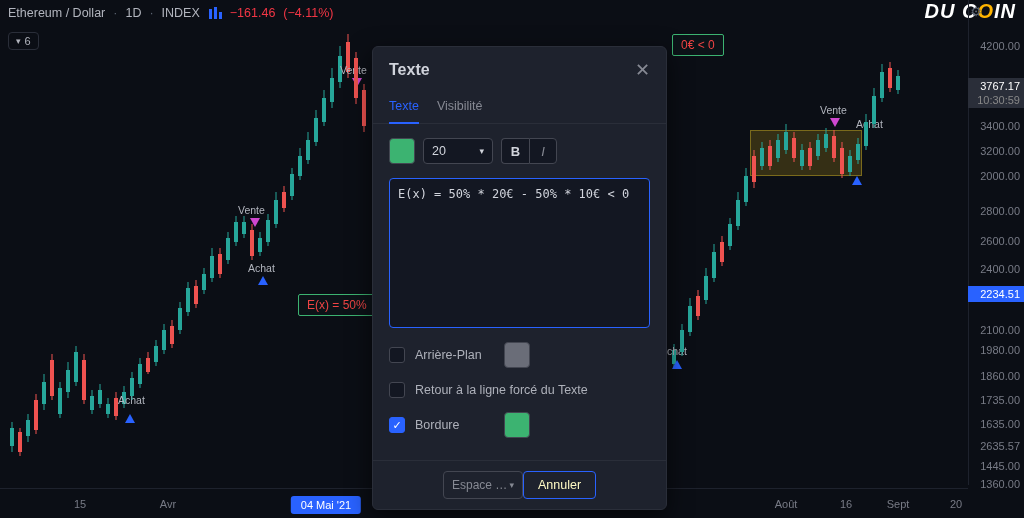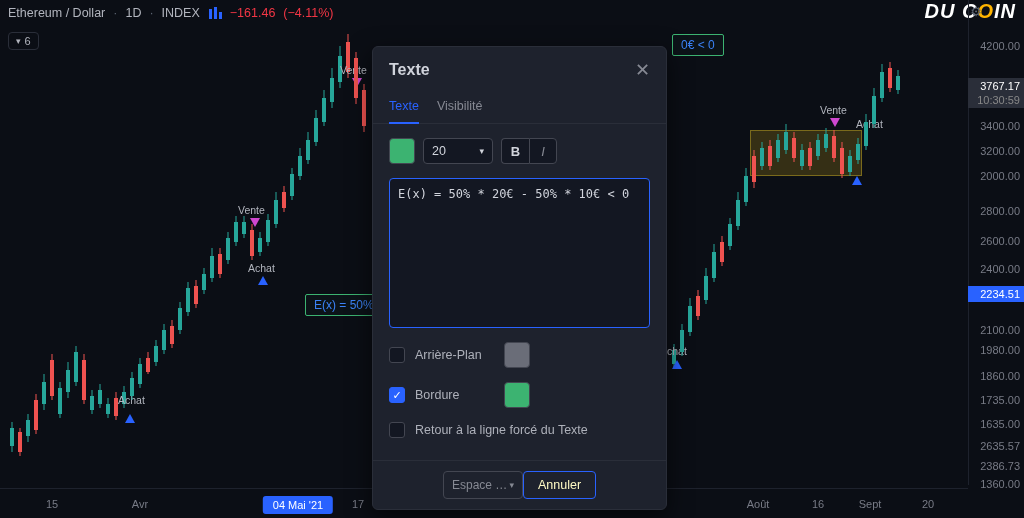--- a/index.html
+++ b/index.html
@@ -24,31 +24,31 @@
   .yaxis { position: absolute; right: 0; top: 0; width: 56px; height: 485px; border-left: 1px solid #1e222d; }
   .ytick { position: absolute; right: 4px; font-size: 11px; color: #787b86; }
   .ylab { position: absolute; right: 0; width: 56px; font-size: 11px; text-align: right; padding: 2px 4px; }
   .ylab.price { background: #2a2e39; color: #fff; }
   .ylab.time  { background: #2a2e39; color: #888; margin-top: 14px; }
   .ylab.blue  { background: #2962ff; color: #fff; }
   .yset { position: absolute; right: 42px; top: 4px; color: #5c6472; font-size: 13px; }
 
   
   .xaxis { position: absolute; left: 0; bottom: 0; width: 968px; height: 30px; border-top: 1px solid #1e222d; font-size: 11px; color: #787b86; }
-  .xtick { position: absolute; bottom: 8px; transform: translateX(-50%); }
+  .xtick { position: absolute; bottom: 8px; transform: translateX(-50%); margin-left: 28px; }
   .xtick.hl { background: #2962ff; color: #fff; padding: 3px 10px; border-radius: 3px; bottom: 4px; }
 
   
   .chart-area { position: absolute; left: 0; top: 0; width: 968px; height: 488px; }
   .annot { position: absolute; font-size: 10.5px; color: #b2b5be; white-space: nowrap; }
   .sell-arrow, .buy-arrow { width: 0; height: 0; border-left: 5px solid transparent; border-right: 5px solid transparent; position: absolute; }
   .sell-arrow { border-top: 9px solid #d047d0; }
   .buy-arrow  { border-bottom: 9px solid #2962ff; }
 
-  .box-green { position: absolute; border: 1px solid #3cb371; background: rgba(60,179,113,0.03); border-radius: 2px; font-size: 12px; color: #3b82f6; padding: 3px 8px; }
+  .box-green { position: absolute; border: 1px solid #3cb371; background: rgba(60,179,113,0.03); border-radius: 2px; font-size: 12px; color: #ef4444; padding: 3px 8px; }
   .zone { position: absolute; background: rgba(133,110,22,0.35); border: 1px solid #7a6a1c; }
 
   
   .candle { position: absolute; width: 4px; }
   .candle .wick { position: absolute; left: 50%; width: 1px; background: inherit; transform: translateX(-50%); }
   .candle.up { background: #26a69a; }
   .candle.dn { background: #ef5350; }
 
   
   .modal { position: absolute; left: 372px; top: 46px; width: 295px; height: 464px; background: #1e222d; border: 1px solid #2a2e39; border-radius: 6px; box-shadow: 0 8px 24px rgba(0,0,0,0.6); display: flex; flex-direction: column; }
@@ -363,21 +363,21 @@
     <div class="candle up" style="left:880px; top:72px; height:26px;">
         <div class="wick" style="top:-8px;height:38px;background:#26a69a"></div>
       </div>
     <div class="candle dn" style="left:888px; top:68px; height:20px;">
         <div class="wick" style="top:-6px;height:30px;background:#ef5350"></div>
       </div>
     <div class="candle up" style="left:896px; top:76px; height:14px;">
         <div class="wick" style="top:-6px;height:24px;background:#26a69a"></div>
       </div>
 
-    <div class="box-green" style="left:305px; top:294px;">E(x) = 50%</div>
+    <div class="box-green" style="left:298px; top:294px;">E(x) = 50%</div>
 
     <div class="box-green" style="left:672px; top:34px;">0€ &lt; 0</div>
 
   </div>
 
   <div class="yaxis">
     <div class="yset">⚙</div>
     <div class="ytick" style="top:40px">4200.00</div>
     <div class="ylab price" style="top:78px">3767.17</div>
     <div class="ylab time" style="top:78px">10:30:59</div>
@@ -387,21 +387,21 @@
     <div class="ytick" style="top:205px">2800.00</div>
     <div class="ytick" style="top:235px">2600.00</div>
     <div class="ytick" style="top:263px">2400.00</div>
     <div class="ylab blue" style="top:286px">2234.51</div>
     <div class="ytick" style="top:324px">2100.00</div>
     <div class="ytick" style="top:344px">1980.00</div>
     <div class="ytick" style="top:370px">1860.00</div>
     <div class="ytick" style="top:394px">1735.00</div>
     <div class="ytick" style="top:418px">1635.00</div>
     <div class="ytick" style="top:440px">2635.57</div>
-    <div class="ytick" style="top:460px">2386.73</div>
+    <div class="ytick" style="top:460px">1445.00</div>
     <div class="ytick" style="top:478px">1360.00</div>
   </div>
 
   <div class="xaxis">
 
     <span class="xtick" style="left:52px">15</span>
     <span class="xtick" style="left:140px">Avr</span>
     <span class="xtick hl" style="left:298px">04 Mai '21</span>
     <span class="xtick" style="left:358px">17</span>
     <span class="xtick" style="left:758px">Août</span>
@@ -436,30 +436,30 @@
       <textarea class="textarea" style="">E(x) = 50% * 20€ - 50% * 10€ &lt; 0</textarea>
 
       <div class="chk-row">
         <div class="chk"></div>
         <span>Arrière-Plan</span>
         <span style="flex:1"></span>
         <div class="color-swatch grey" style="margin-right:120px"></div>
       </div>
 
       <div class="chk-row">
+        <div class="chk"></div>
+        <span>Retour à la ligne forcé du Texte</span>
+      </div>
+
+      <div class="chk-row">
         <div class="chk checked"></div>
         <span>Bordure</span>
         <span style="flex:1"></span>
         <div class="color-swatch" style="margin-right:120px"></div>
       </div>
-
-      <div class="chk-row">
-        <div class="chk"></div>
-        <span>Retour à la ligne forcé du Texte</span>
-      </div>
     </div>
 
     <div class="modal-footer">
       <div class="tpl-sel">
         <span>Espace …</span>
         <span class="chev">▾</span>
       </div>
       <div class="footer-right">
         <div class="btn outline">Annuler</div>
       </div>

